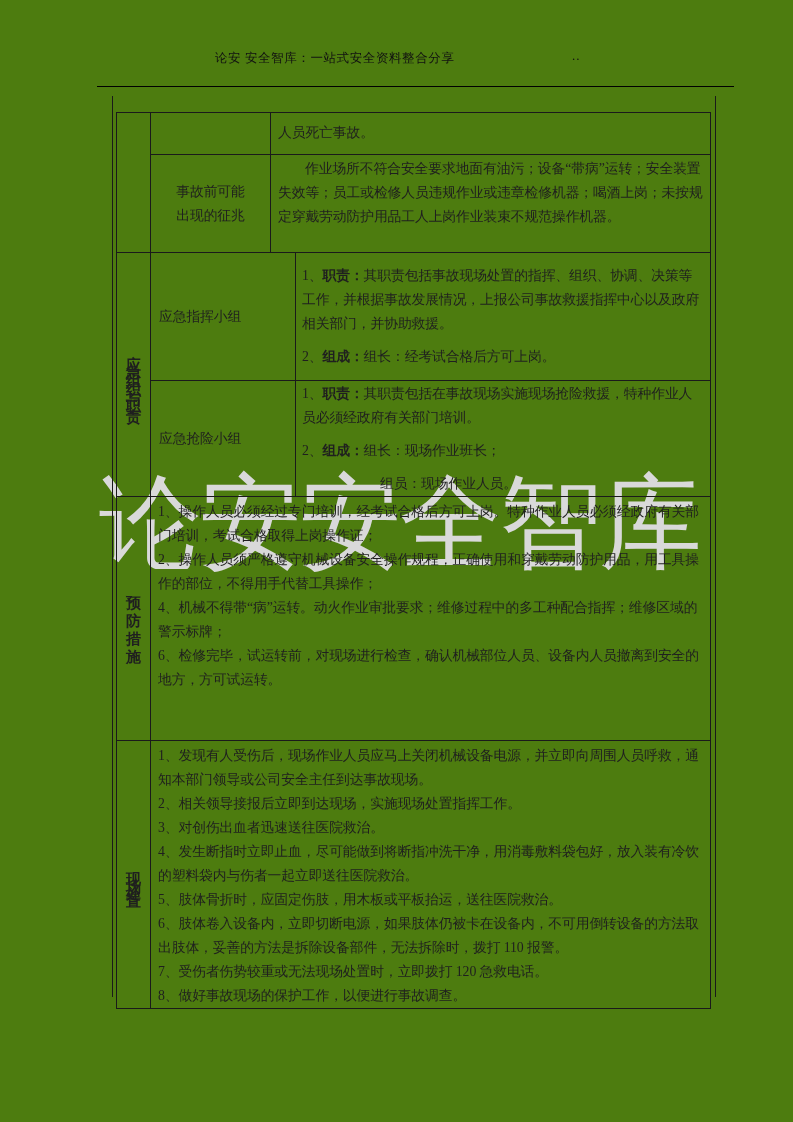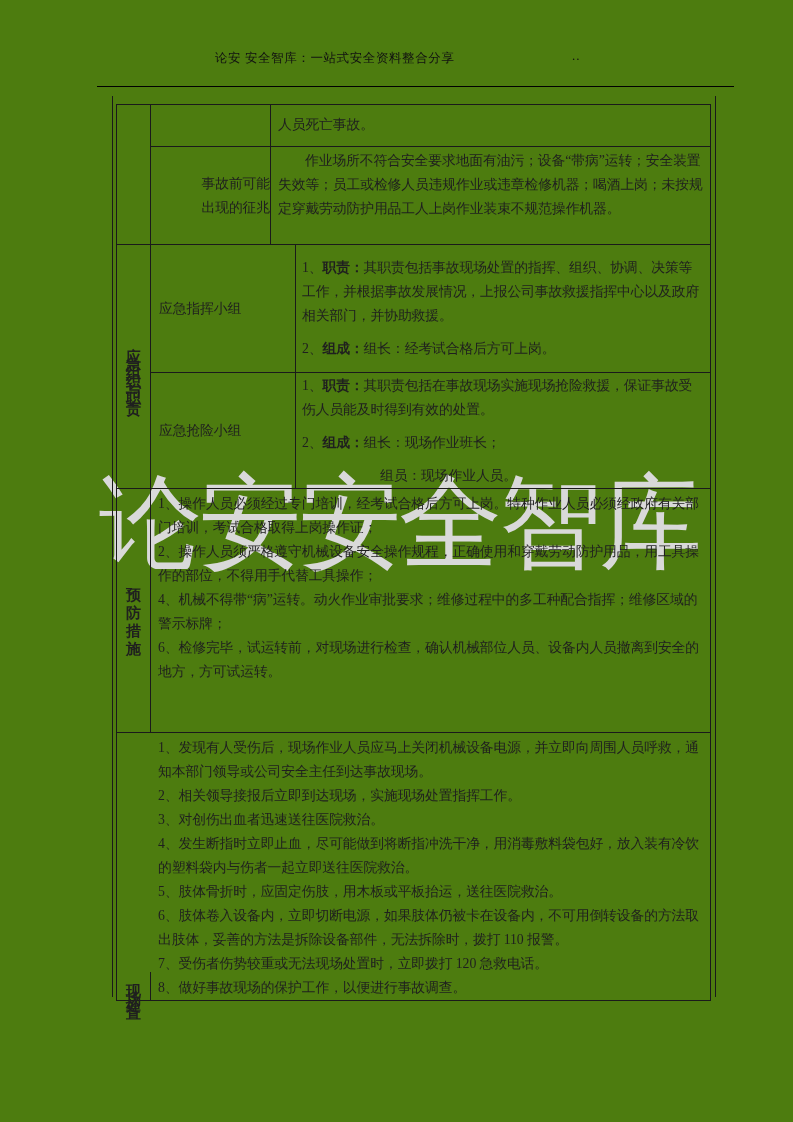--- a/index.html
+++ b/index.html
@@ -33,51 +33,51 @@
     color:#d9d9d9;letter-spacing:-3px;white-space:nowrap;
     z-index:0;user-select:none;
   }
   
   .outer-frame{
     position:absolute;left:112px;top:96px;width:602px;height:901px;
     border-left:1px solid #1a1a1a;border-right:1px solid #1a1a1a;
     z-index:1;
   }
   .doc-table{
-    position:absolute;left:116px;top:104px;width:595px;height:897px;
+    position:absolute;left:116px;top:112px;width:595px;height:897px;
     border:1px solid #1a1a1a;box-sizing:border-box;
     display:flex;flex-direction:column;
     z-index:2;background:transparent;
     font-size:13.8px;line-height:24px;letter-spacing:-0.1px;color:#1f1f1f;
   }
   .sec{display:flex;box-sizing:border-box;}
   .sec-border{border-bottom:1px solid #1a1a1a;}
   .secA{height:141px;}
   .secB{height:245px;}
   .secC{height:245px;}
-  .secD{flex:1;align-items:flex-end;}
+  .secD{flex:1;}
   .col1{
     width:34px;flex:0 0 34px;border-right:1px solid #1a1a1a;box-sizing:border-box;
     display:flex;align-items:center;justify-content:center;
   }
   .vlabel{
     writing-mode:vertical-rl;text-orientation:upright;
     font-weight:bold;font-size:15px;line-height:34px;letter-spacing:9px;
   }
   .vlabel.wide{letter-spacing:18px;}
   .vlabel.mid{letter-spacing:7px;}
   .stack{flex:1;display:flex;flex-direction:column;min-width:0;}
   .row{display:flex;box-sizing:border-box;}
   .rowA1{height:42px;border-bottom:1px solid #1a1a1a;}
   .rowA2{flex:1;}
   .rowB1{height:128px;border-bottom:1px solid #1a1a1a;}
   .rowB2{flex:1;}
   .lblA{
     width:120px;flex:0 0 120px;border-right:1px solid #1a1a1a;box-sizing:border-box;
-    display:flex;flex-direction:column;align-items:flex-end;justify-content:center;
+    display:flex;flex-direction:column;align-items:center;justify-content:center;
     text-align:center;
   }
   .lblB{
     width:145px;flex:0 0 145px;border-right:1px solid #1a1a1a;box-sizing:border-box;
     display:flex;align-items:center;padding-left:8px;
   }
   .cellC{flex:1;min-width:0;box-sizing:border-box;}
   .cell-r1{padding:8px 4px 0 7px;}
   .cell-r2{padding:2px 5px 0 7px;text-indent:27px;}
   .cell-emg{display:flex;flex-direction:column;justify-content:center;padding:0 4px 0 6px;gap:9px;}
@@ -127,21 +127,21 @@
         <div class="row rowB1">
           <div class="lblB">应急指挥小组</div>
           <div class="cellC cell-emg">
             <p><span>1、</span><b>职责：</b><span>其职责包括事故现场处置的指挥、组织、协调、决策等工作，并根据事故发展情况，上报公司事故救援指挥中心以及政府相关部门，并协助救援。</span></p>
             <p><span>2、</span><b>组成：</b><span>组长：经考试合格后方可上岗。</span></p>
           </div>
         </div>
         <div class="row rowB2">
           <div class="lblB">应急抢险小组</div>
           <div class="cellC cell-emg">
-            <p><span>1、</span><b>职责：</b><span>其职责包括在事故现场实施现场抢险救援，保证事故受伤人员能及时得到有效的处置。</span></p>
+            <p><span>1、</span><b>职责：</b><span>其职责包括在事故现场实施现场抢险救援，特种作业人员必须经政府有关部门培训。</span></p>
             <p><span>2、</span><b>组成：</b><span>组长：现场作业班长；</span></p>
             <p class="p-indent">组员：现场作业人员。</p>
           </div>
         </div>
       </div>
     </div>
 
     <div class="sec secC sec-border">
       <div class="col1">
         <div class="vlabel wide">预防措施</div>

